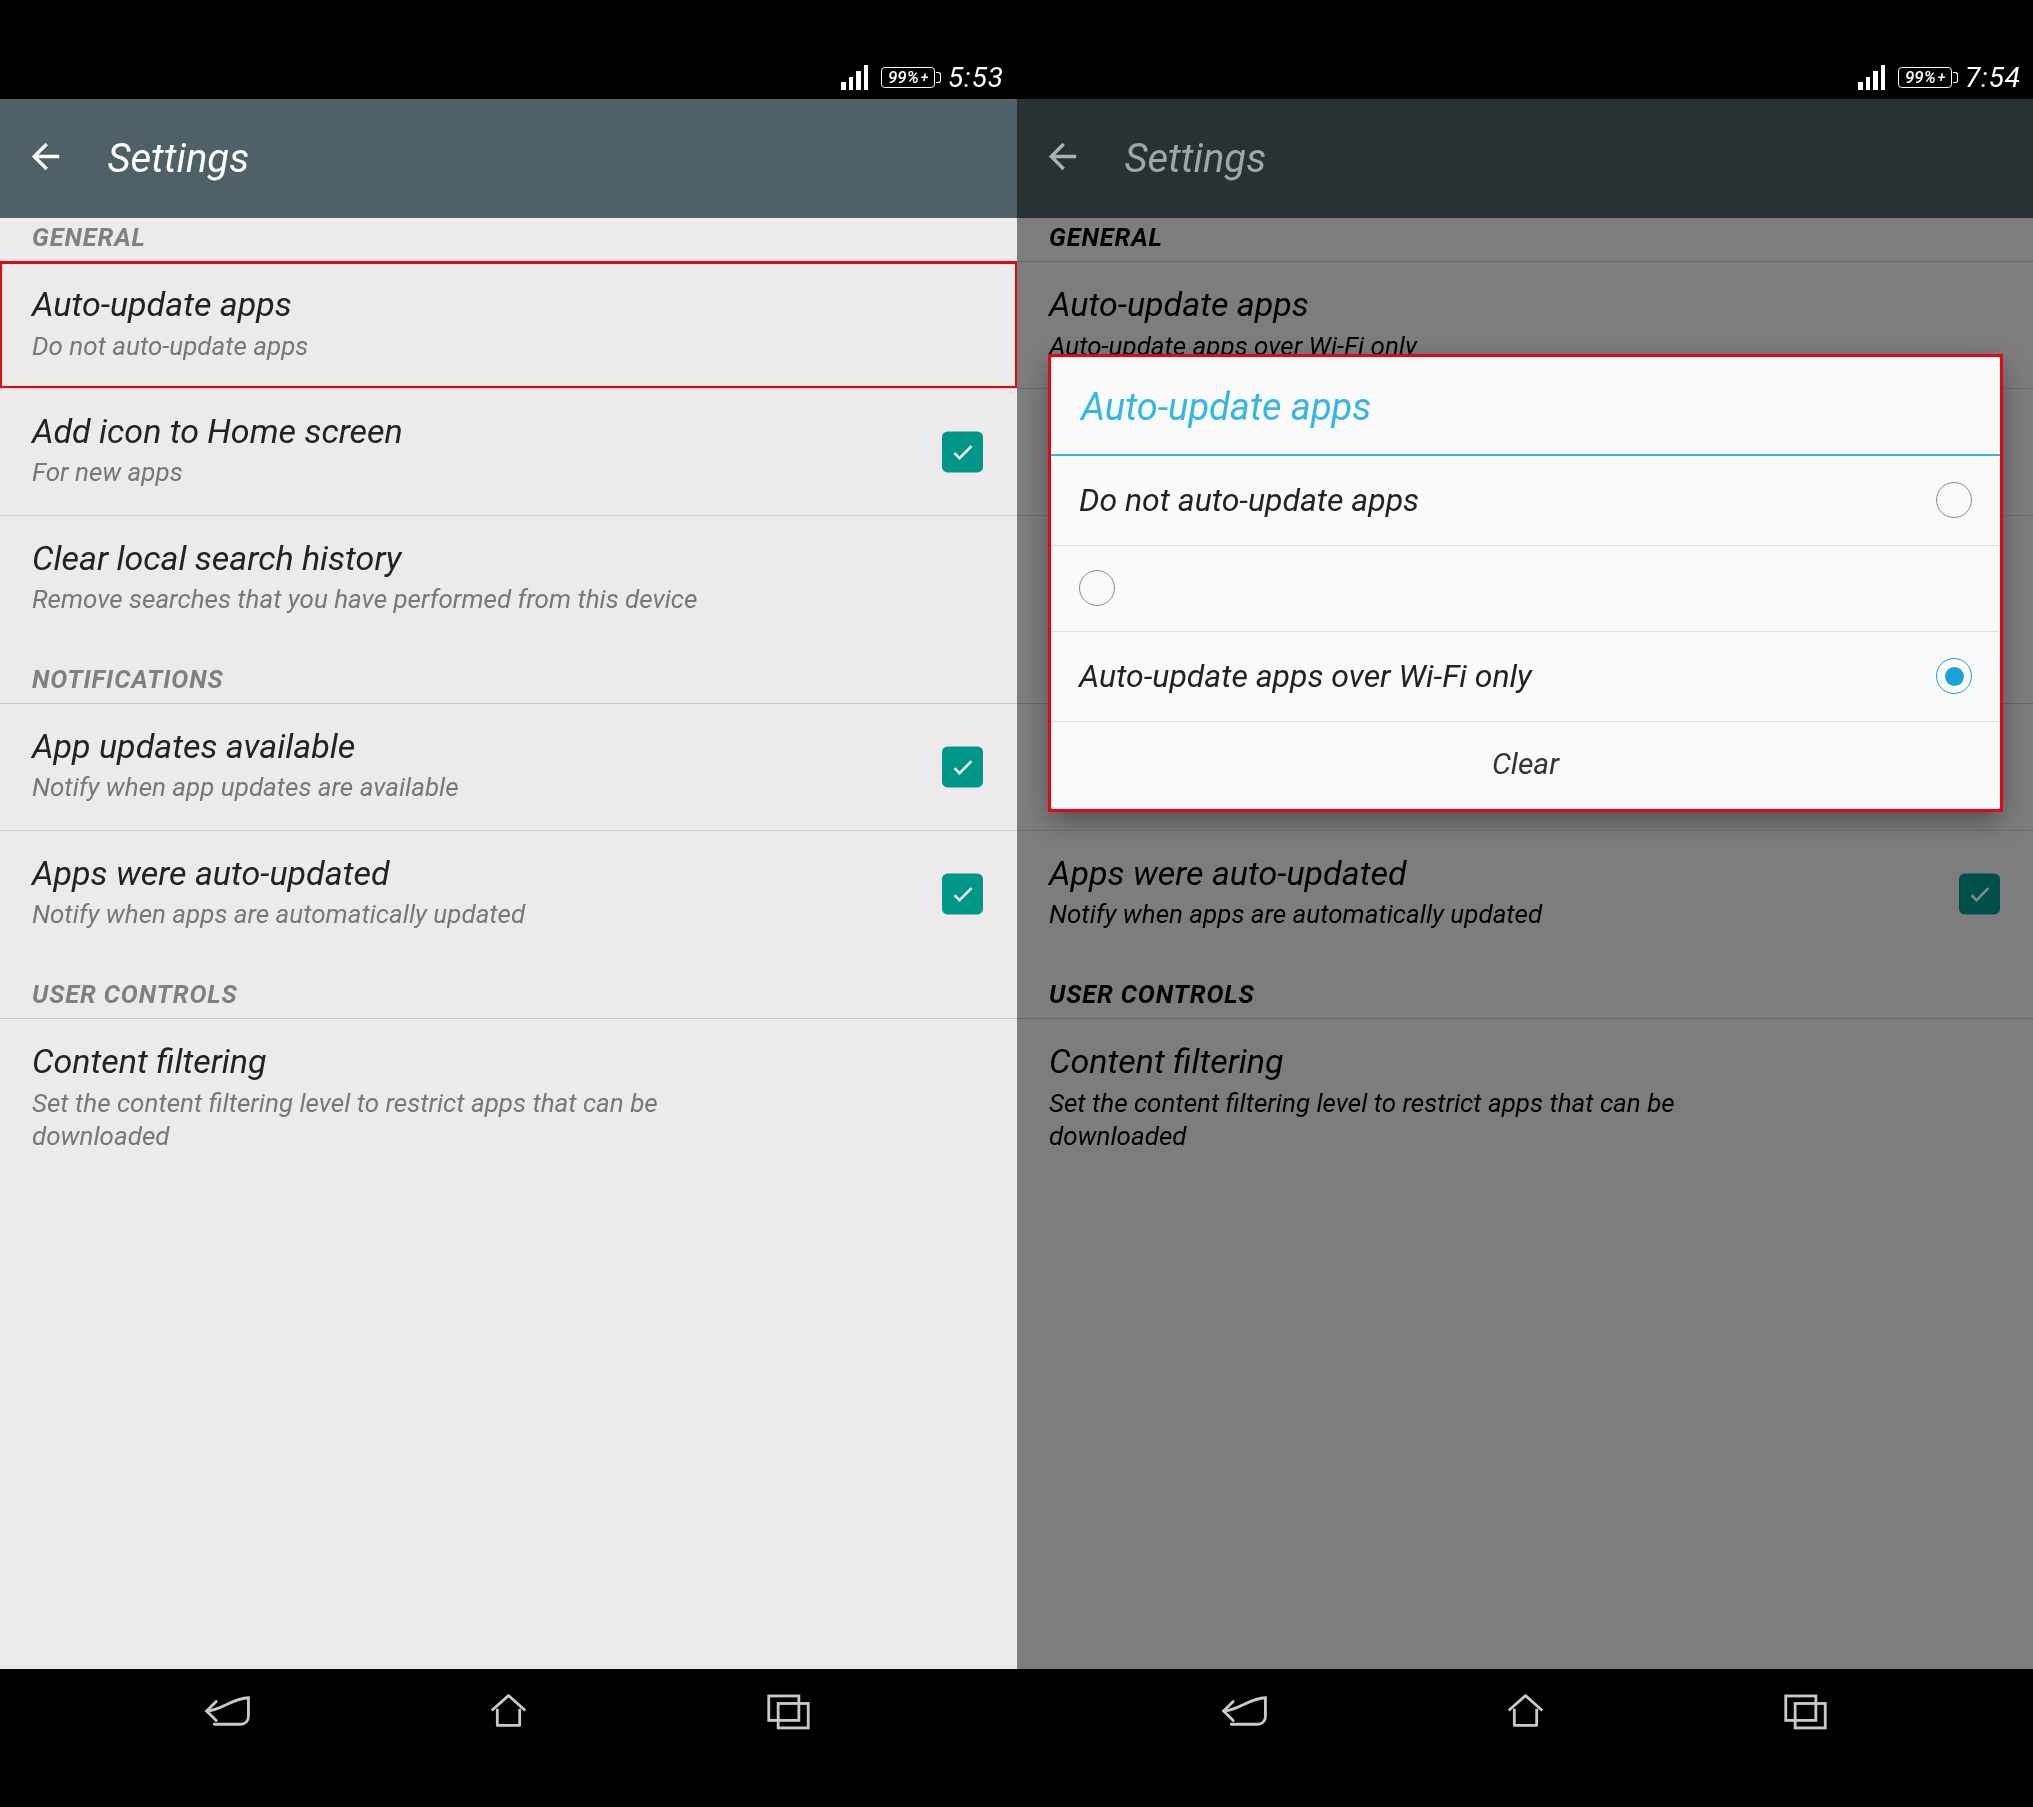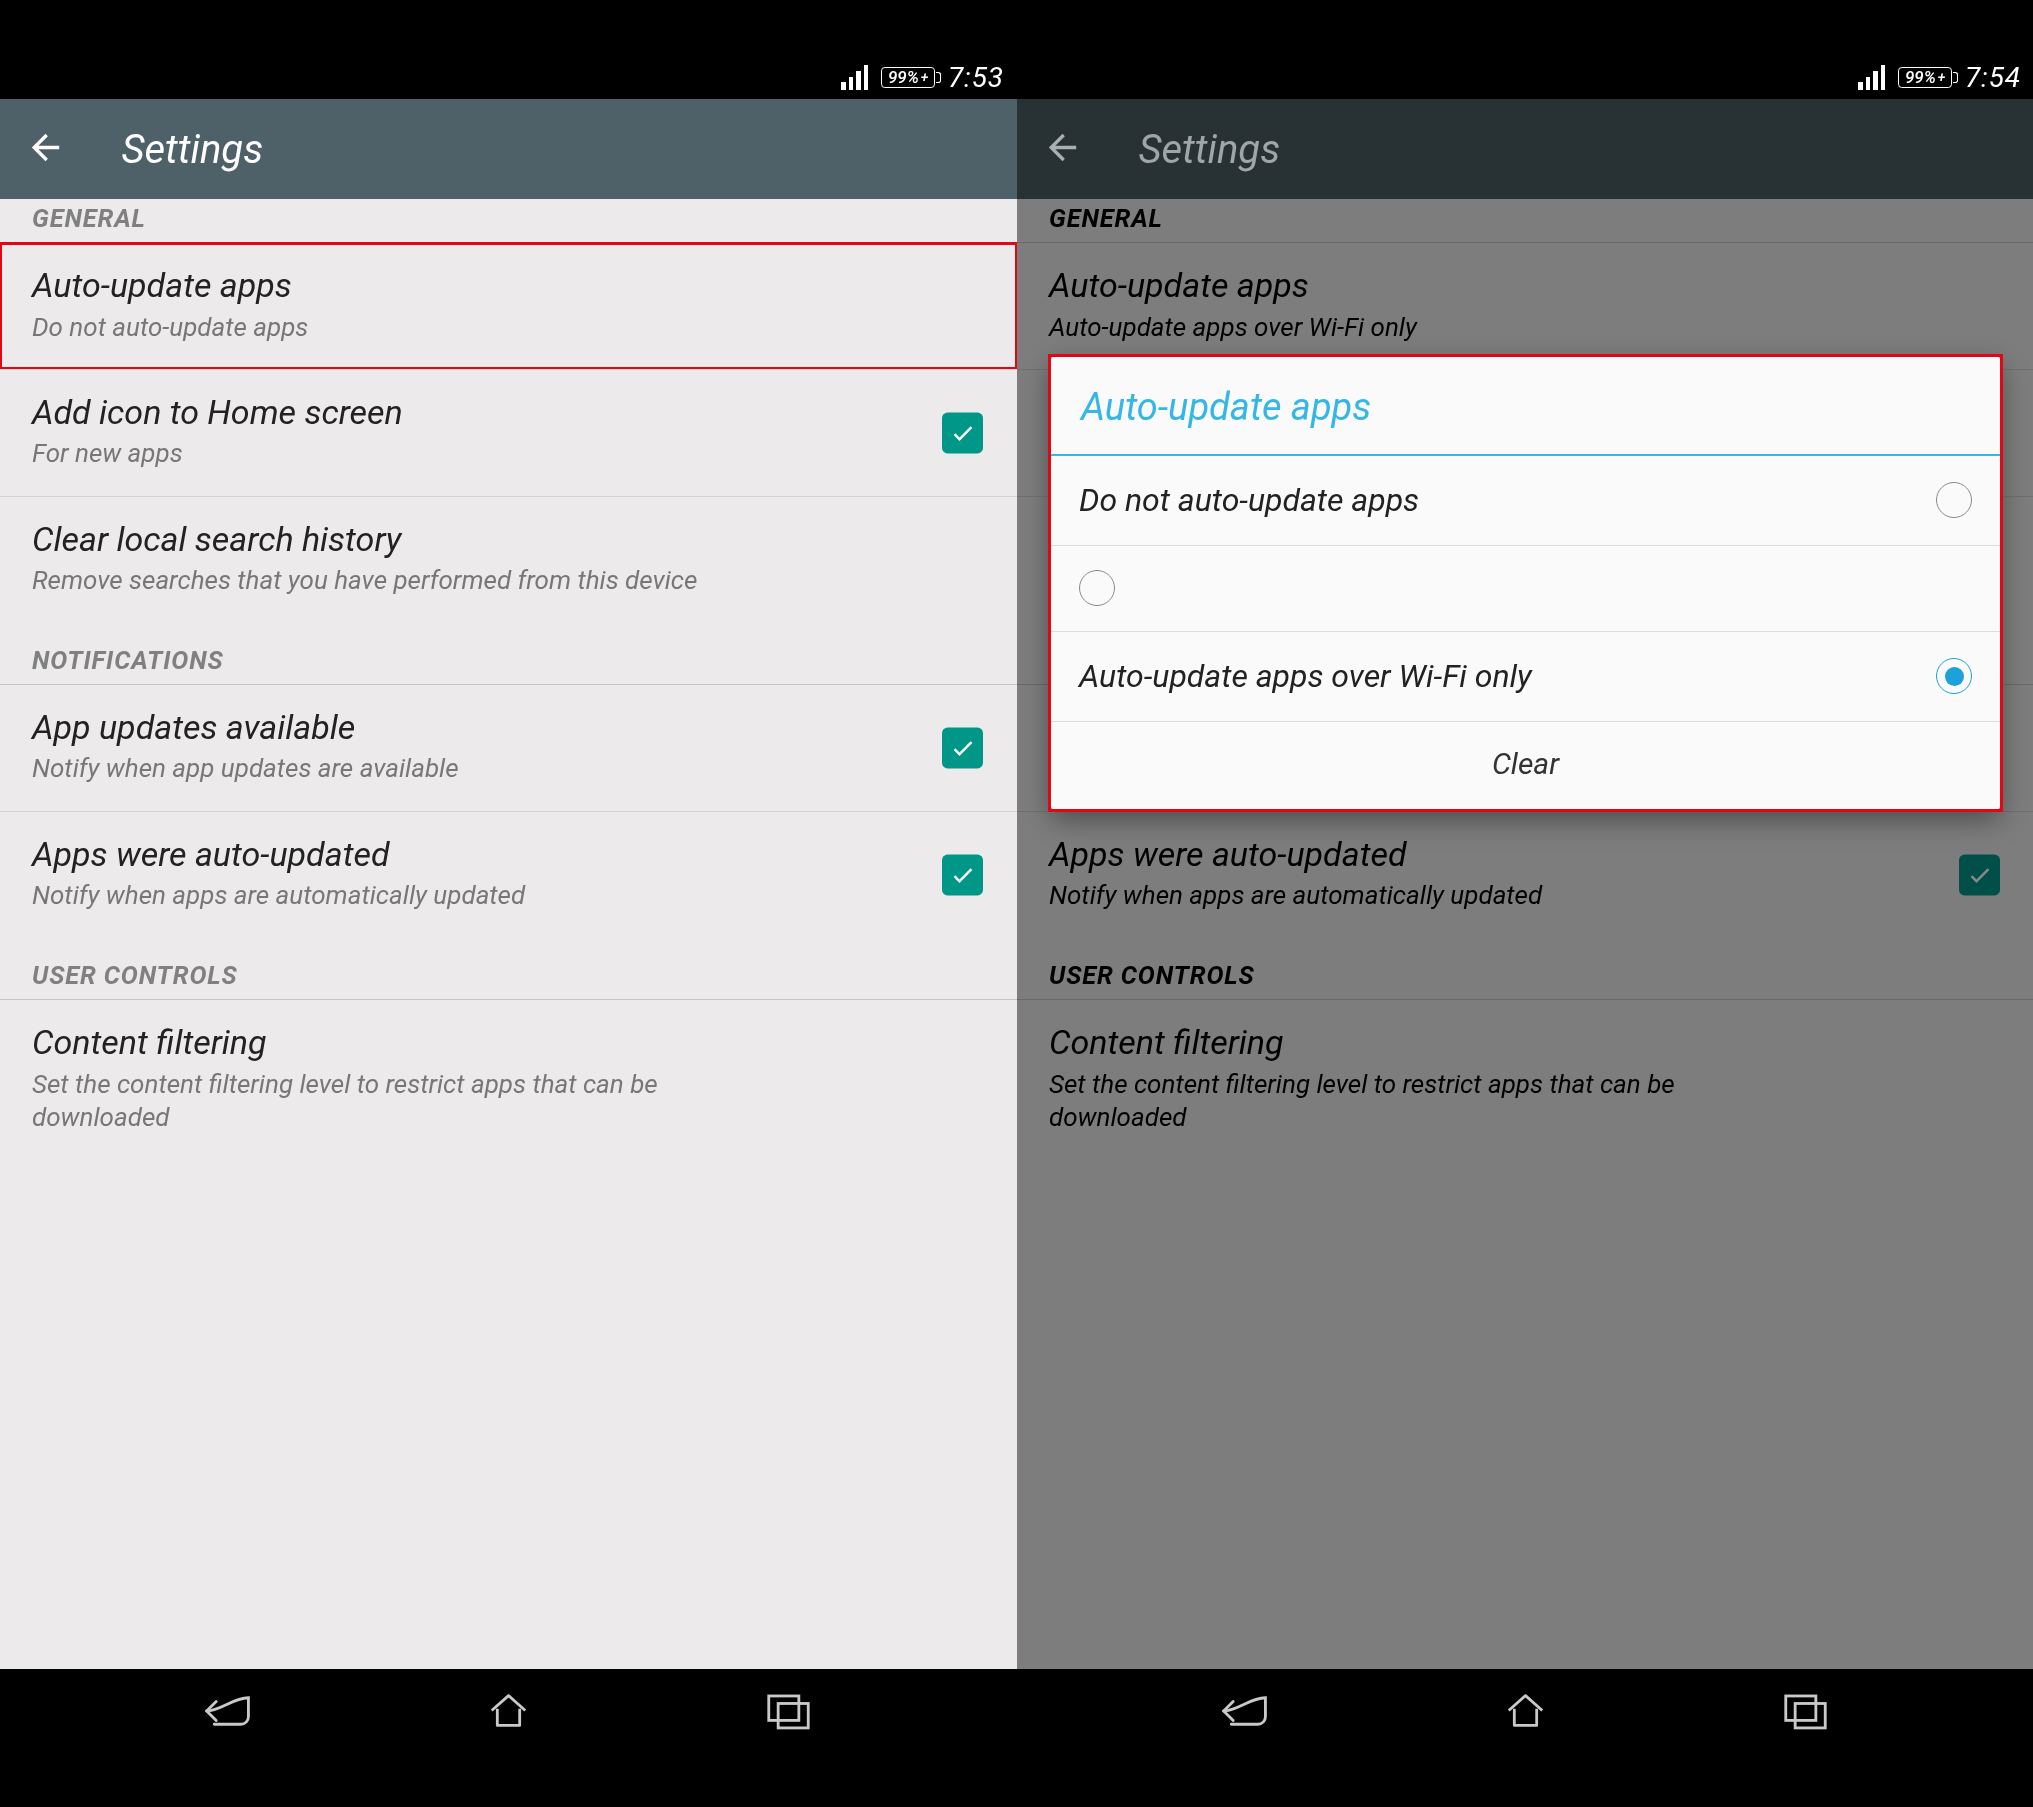--- a/index.html
+++ b/index.html
@@ -15,21 +15,21 @@
   .sig-icon span{width:4.7px;background:#fff;display:block;}
   .sig-icon span:nth-child(1){height:7.5px;}
   .sig-icon span:nth-child(2){height:13px;}
   .sig-icon span:nth-child(3){height:19px;}
   .sig-icon span:nth-child(4){height:24.5px;}
   .batt{border:1.9px solid #fff;border-radius:3.8px;padding:0.9px 5.6px;font-size:17px;font-weight:500;display:flex;align-items:center;gap:1.9px;line-height:1;position:relative;}
   .batt::after{content:"";position:absolute;right:-6.6px;top:3.8px;width:3.8px;height:9.4px;border:1.9px solid #fff;border-left:none;border-radius:0 2.8px 2.8px 0;}
   .plus{font-size:14px;line-height:1;position:relative;top:-0.9px;}
   .clock{font-size:28px;font-weight:400;letter-spacing:0.9px;}
   
-  .appbar{height:100px;background:#4e6169;color:#fff;display:flex;align-items:center;padding:0 24.5px;gap:56px;}
+  .appbar{height:119px;background:#4e6169;color:#fff;display:flex;align-items:center;padding:0 24.5px;gap:42px;}
   .appbar .title{font-size:40px;font-weight:400;}
   .back-arrow svg{width:41px;height:41px;}
   
   .content{flex:1;background:#eceaea;overflow:hidden;position:relative;}
   .section-label{font-size:25.4px;font-weight:700;color:#808080;letter-spacing:0.9px;padding:22.6px 32px 9.4px 32px;border-bottom:1.9px solid #c5c5c5;margin:0 0 0 0;}
   .section-label.first{padding-top:4px;}
   .item{padding:21px 32px 24.5px 32px;position:relative;}
   .item + .item{border-top:0.9px solid #d3d3d3;}
   .item .t1{font-size:34px;color:#222;line-height:1.25;}
   .item .t2{font-size:26px;color:#777;line-height:1.3;margin-top:3.8px;max-width:734px;}
@@ -70,21 +70,21 @@
         <span class="sig-icon">
             <span></span>
             <span></span>
             <span></span>
             <span></span>
           </span>
         <span class="batt">
             <span>99%</span>
             <span class="plus">+</span>
           </span>
-        <span class="clock">7:53</span>
+        <span class="clock">5:53</span>
       </div>
       <div class="appbar">
         <span class="back-arrow">
           <svg viewBox="0 0 24 24">
               <path d="M20 11H7.8l5.6-5.6L12 4l-8 8 8 8 1.4-1.4L7.8 13H20z" fill="#fff"></path>
             </svg>
         </span>
         <span class="title">Settings</span>
       </div>
       <div class="content">

